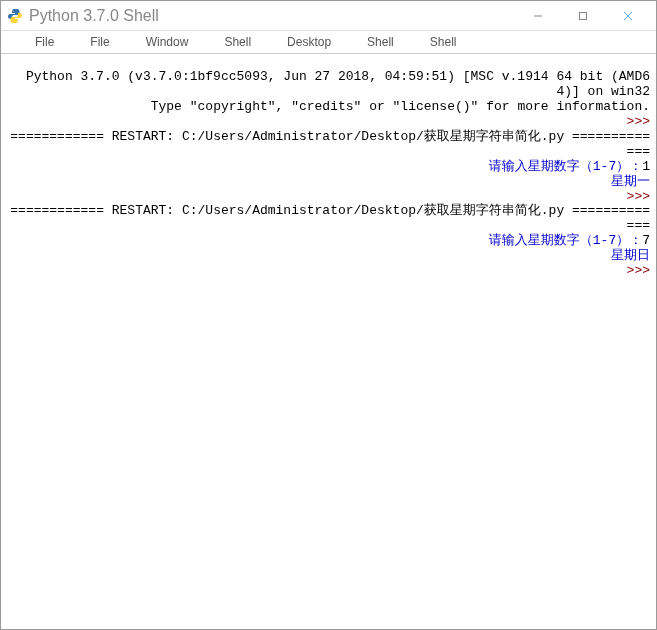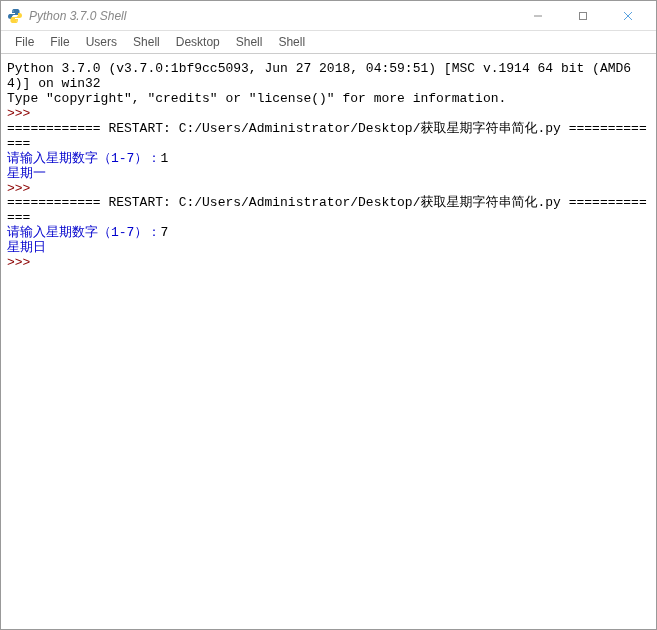--- a/index.html
+++ b/index.html
@@ -16,22 +16,21 @@
       border: 1px solid #999;
     }
     .titlebar {
       height: 30px;
       background: #fff;
       border-bottom: 1px solid #e0e0e0;
       display: flex;
       align-items: center;
       padding: 8px 6px;
       color: #999;
-      font-size: 12px;
-      font-style: italic;
+      font-size: 16px;
     }
     .titlebar-icon {
       width: 16px;
       height: 16px;
       margin-right: 6px;
       flex-shrink: 0;
     }
     .titlebar-title {
       flex: 1;
       color: #888;
@@ -58,32 +57,34 @@
       display: flex;
       align-items: center;
       padding: 0 6px;
       font-size: 12px;
       color: #555;
       gap: 0;
     }
     .menu-item {
       padding: 2px 8px;
       cursor: default;
+      margin-left: 20px;
     }
     .console {
       font-family: "Courier New", monospace;
       font-size: 13px;
       line-height: 1.15;
-      padding: 8px 6px;
+      padding: 16px 6px;
       white-space: pre-wrap;
       word-break: break-all;
       color: #000;
       border-top: 1px solid #ccc;
       height: calc(630px - 30px - 22px - 2px);
       overflow: hidden;
+      text-align: right;
     }
     .prompt {
       color: #8b0000;
     }
     .blue {
       color: #0000cd;
     }
   </style>
 </head>
 <body>
@@ -112,21 +113,21 @@
           <line x1="1" y1="1" x2="9" y2="9" stroke="#5aa3e0" stroke-width="1"></line>
           <line x1="9" y1="1" x2="1" y2="9" stroke="#5aa3e0" stroke-width="1"></line>
         </svg>
     </div>
   </div>
 </div>
 
 <div class="menubar">
   <span class="menu-item">File</span>
   <span class="menu-item">File</span>
-  <span class="menu-item">Users</span>
+  <span class="menu-item">Window</span>
   <span class="menu-item">Shell</span>
   <span class="menu-item">Desktop</span>
   <span class="menu-item">Shell</span>
   <span class="menu-item">Shell</span>
 </div>
 
 <div class="console"><span>Python 3.7.0 (v3.7.0:1bf9cc5093, Jun 27 2018, 04:59:51) [MSC v.1914 64 bit (AMD64)] on win32</span>
 <span>Type "copyright", "credits" or "license()" for more information.</span>
 <span class="prompt">&gt;&gt;&gt;</span>
 <span>============ RESTART: C:/Users/Administrator/Desktop/获取星期字符串简化.py =============</span>

